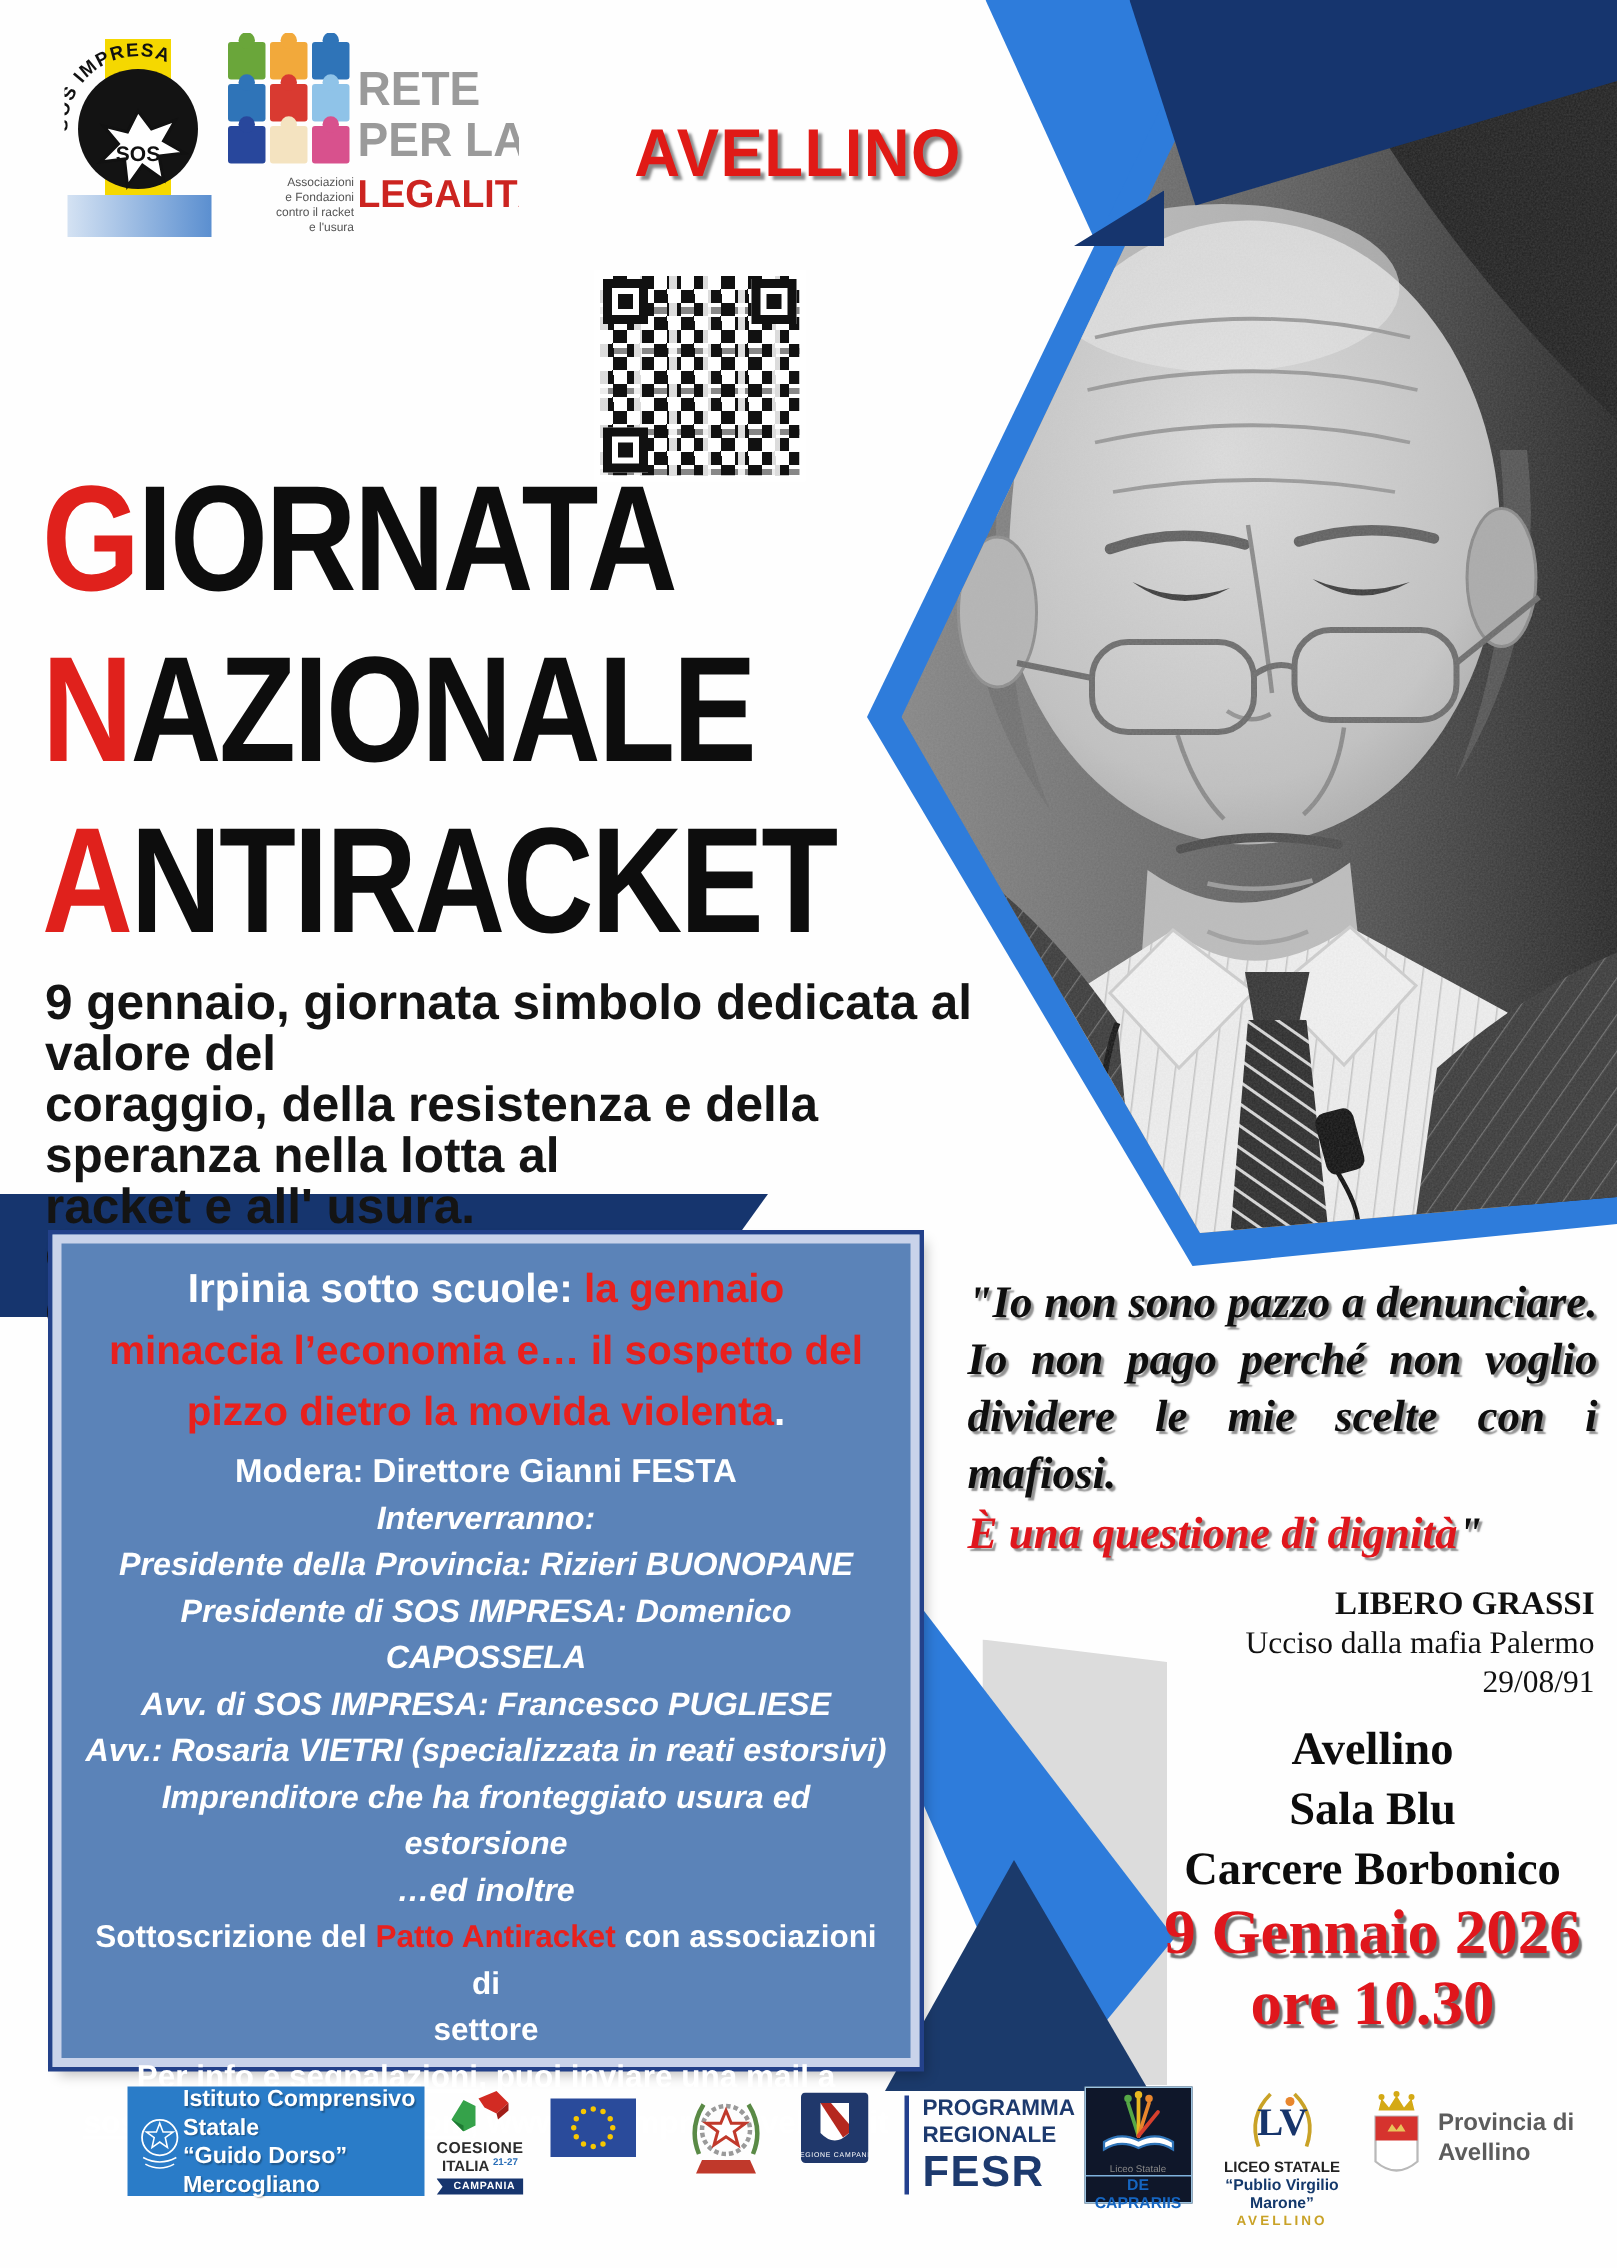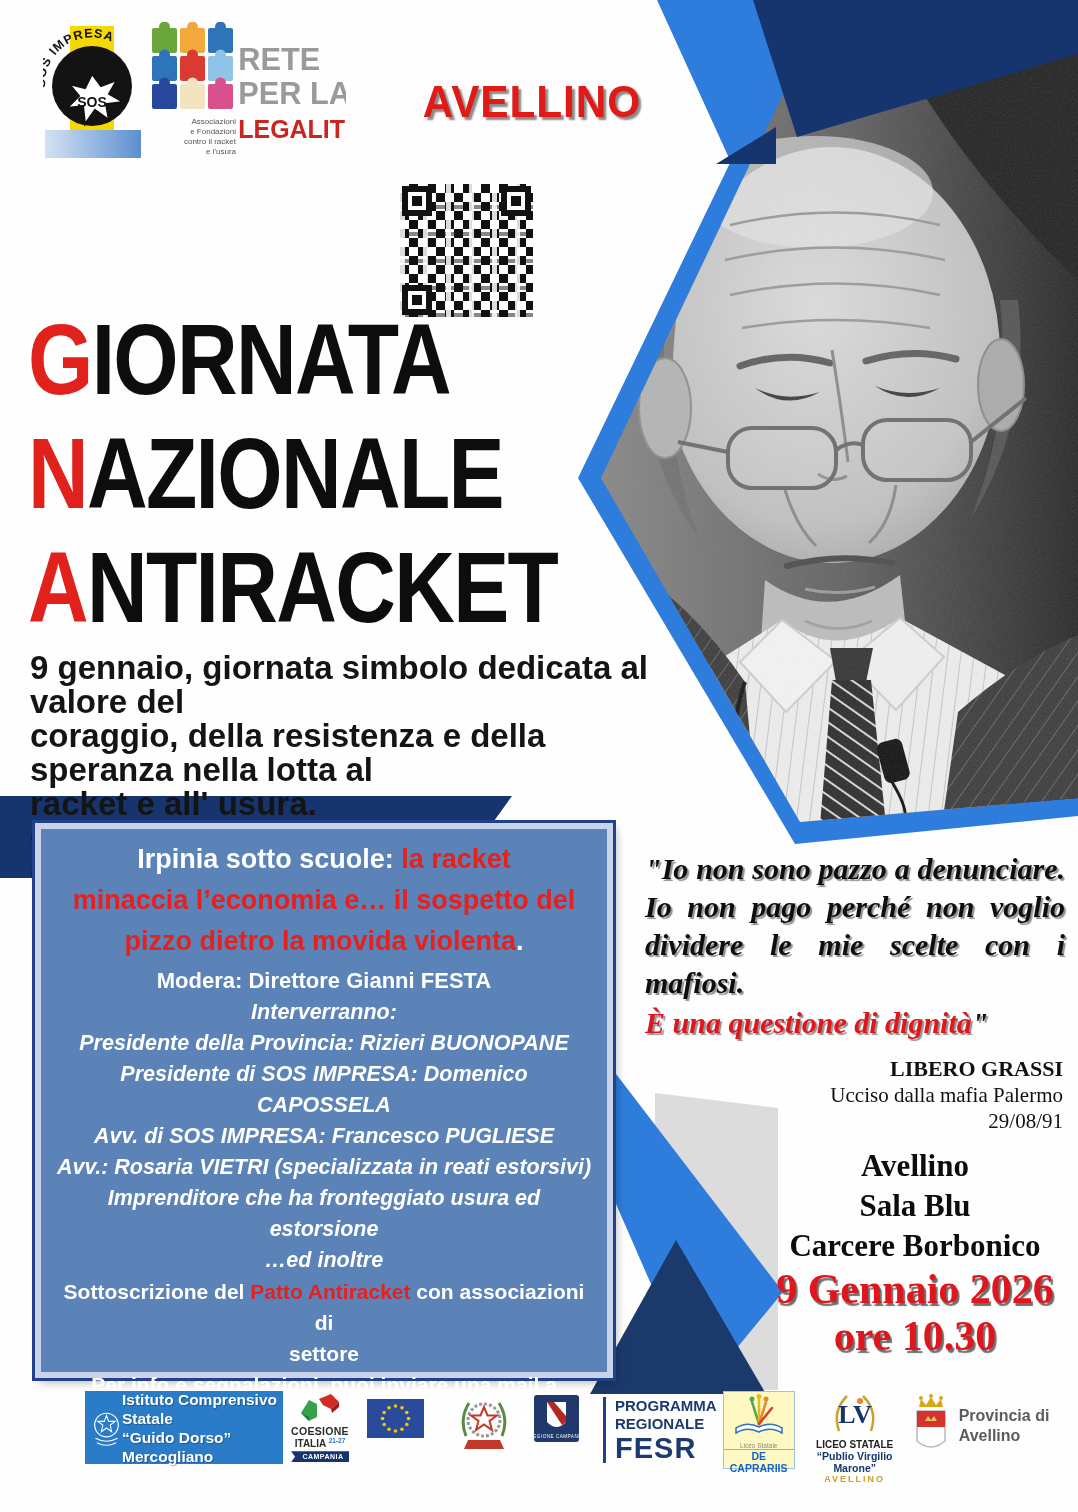--- a/index.html
+++ b/index.html
@@ -76,21 +76,21 @@
   .coes-t1 { font-size:10.5px; font-weight:800; color:#2b2b2b; letter-spacing:.3px; }
   .coes-t2 { font-size:10px; font-weight:800; color:#2b2b2b; } .coes-t2 sup { font-size:6.5px; color:#2a6fb8; }
   .coes-banner { margin-top:2px; background:#16356e; color:#fff; font-size:7px; font-weight:700; letter-spacing:.5px;
                  padding:2px 0 2px 6px; clip-path:polygon(0 0,100% 0,100% 100%,0 100%,7% 50%); }
   .euflag { width:57px; height:39px; background:#2a4b9b; margin:8px 26px 0 6px; position:relative; }
   .italy { margin:3px 20px 0 8px; }
   .campania { margin:4px 18px 0 4px; }
   .fesr { border-left:3px solid #23408e; padding-left:9px; margin:6px 6px 0 6px; color:#1d3a6e; }
   .fesr-t1 { font-size:15px; font-weight:700; line-height:18px; }
   .fesr-t3 { font-size:29px; font-weight:800; line-height:30px; letter-spacing:1px; }
-  .decap { width:72px; height:78px; background:#fef9c3; border:1px solid #9cc3e0; text-align:center; padding-top:2px; margin-right:8px; }
+  .decap { width:72px; height:78px; background:#0f172a; border:1px solid #9cc3e0; text-align:center; padding-top:2px; margin-right:8px; }
   .decap-small { font-size:6.5px; color:#888; }
   .decap-name { font-size:10.5px; font-weight:800; color:#1565c0; border-top:1px solid #7fb2dd; }
   .liceo { width:104px; text-align:center; margin-right:4px; }
   .liceo-t1 { font-size:10px; font-weight:700; color:#222; }
   .liceo-t2 { font-size:10.5px; font-weight:800; color:#13386b; }
   .liceo-t3 { font-size:9px; font-weight:700; color:#c9a227; letter-spacing:2px; }
   .prov { display:flex; align-items:center; gap:8px; margin-top:2px; }
   .prov-text { font-size:16px; line-height:20px; color:#5c5c5c; font-weight:700; }
 </style>
 </head>
@@ -259,21 +259,21 @@
 
   <div class="abs intro">
     <div>9 gennaio, giornata simbolo dedicata al valore del</div>
     <div>coraggio, della resistenza e della speranza nella lotta al</div>
     <div>racket e all' usura.</div>
     <div>Gli strumenti di solidarietà a disposizione di chi denuncia.</div>
   </div>
 
   <div class="abs program-box">
     <div class="bx-h">
-      <div><span>Irpinia sotto scuole: </span><span class="red">la racket</span></div>
+      <div><span>Irpinia sotto scuole: </span><span class="red">la gennaio</span></div>
       <div class="red">minaccia l’economia e… il sospetto del</div>
       <div><span class="red">pizzo dietro la movida violenta</span><span>.</span></div>
     </div>
     <div class="bx-mod">Modera: Direttore Gianni FESTA</div>
     <div class="bx-it">Interverranno:</div>
     <div class="bx-it">Presidente della Provincia: Rizieri BUONOPANE</div>
     <div class="bx-it">Presidente di SOS IMPRESA: Domenico CAPOSSELA</div>
     <div class="bx-it">Avv. di SOS IMPRESA: Francesco PUGLIESE</div>
     <div class="bx-it">Avv.: Rosaria VIETRI (specializzata in reati estorsivi)</div>
     <div class="bx-it">Imprenditore che ha fronteggiato usura ed estorsione</div>

